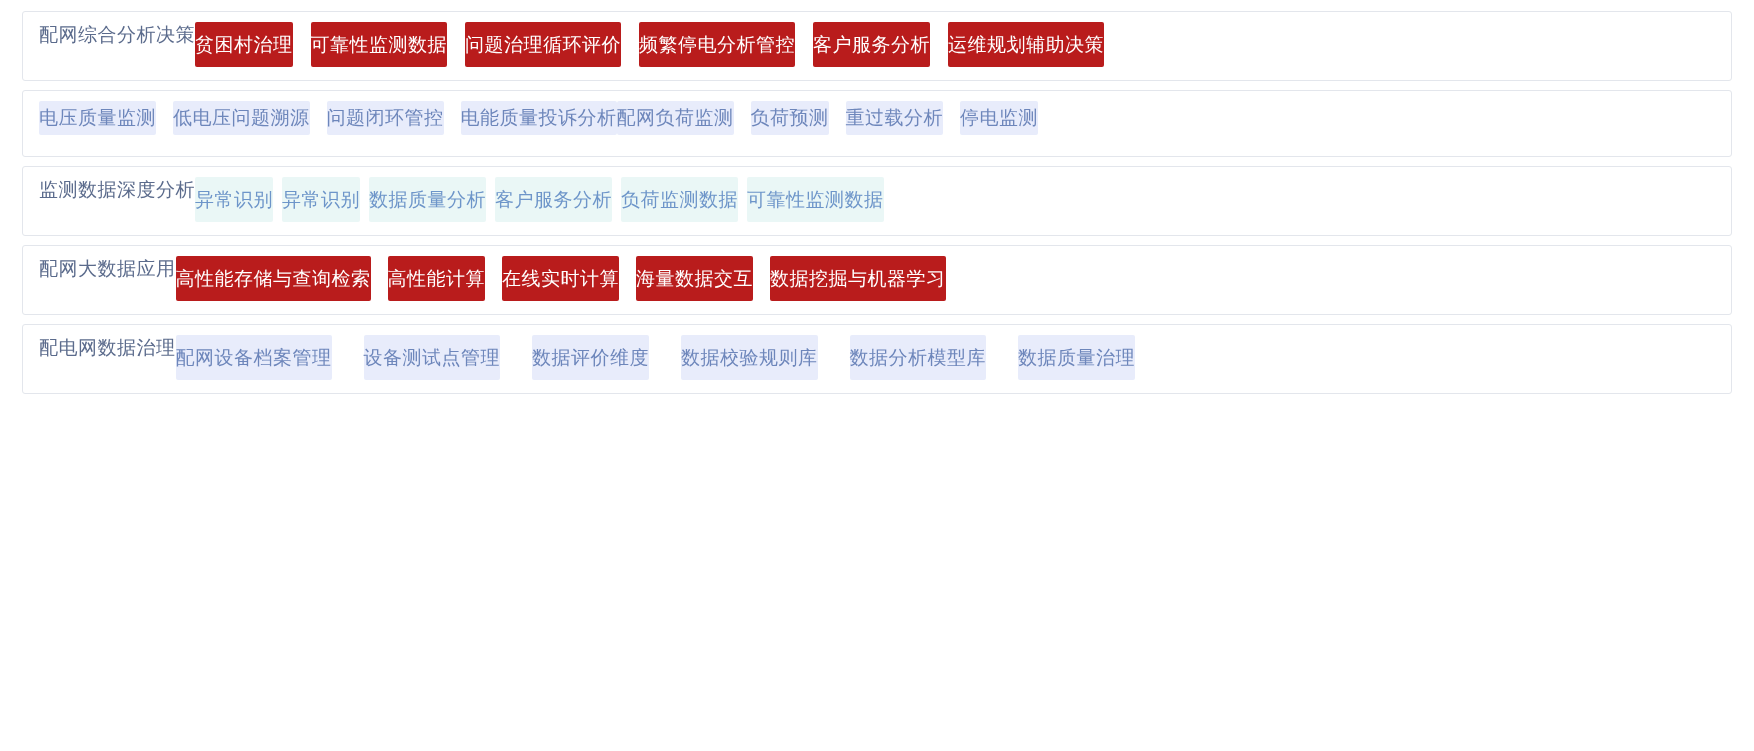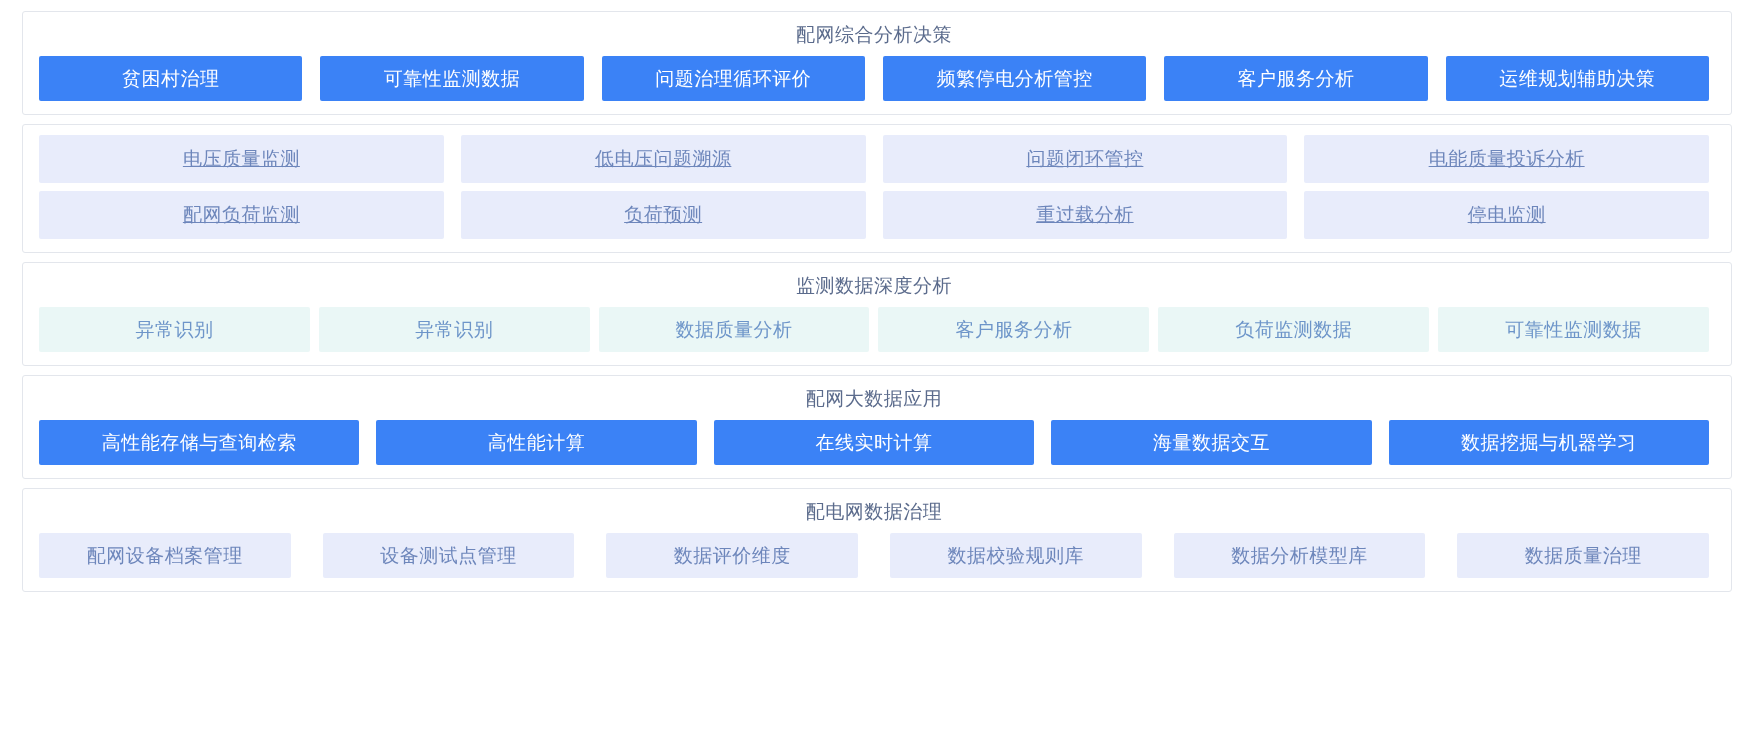--- a/index.html
+++ b/index.html
@@ -22,21 +22,21 @@
     flex-direction: column;
     gap: 9px;
   }
   .section {
     border: 1px solid #e3e6ec;
     border-radius: 3px;
     background: #ffffff;
     box-sizing: border-box;
     padding: 10px 22px 13px 16px;
     display: flex;
-    flex-direction: column;
+    flex-direction: row;
     flex: none;
   }
   .section-title {
     text-align: center;
     color: #5b6b8c;
     font-size: 19px;
     line-height: 26px;
     letter-spacing: 0.5px;
     margin-bottom: 8px;
     white-space: nowrap;
@@ -57,40 +57,40 @@
     align-items: center;
     justify-content: center;
     font-size: 19px;
     letter-spacing: 0.5px;
     white-space: nowrap;
     border-radius: 2px;
     user-select: none;
   }
   
   .tile.solid {
-    background: #3b82f6;
+    background: #b91c1c;
     color: #ffffff;
   }
   
   .tile.lavender {
     background: #e8ecfb;
     color: #6d86bb;
   }
   
   .tile.mint {
     background: #eaf7f6;
     color: #6d95c9;
   }
   
   #sec-0 .row { gap: 18px; }
   #sec-1 .row { gap: 17px; }
   #sec-2 .row { gap: 9px; }
   #sec-3 .row { gap: 17px; }
   #sec-4 .row { gap: 32px; }
-  #sec-1 .tile { height: 48px; text-decoration: underline; }
+  #sec-1 .tile { height: 34px; }
   #sec-1 .section-title { margin-bottom: 7px; }
 </style>
 </head>
 <body>
 
 <div id="app">
     <div class="section" id="sec-0">
       <div class="section-title">配网综合分析决策</div>
       <div class="row">
         <div class="tile solid">贫困村治理</div>

